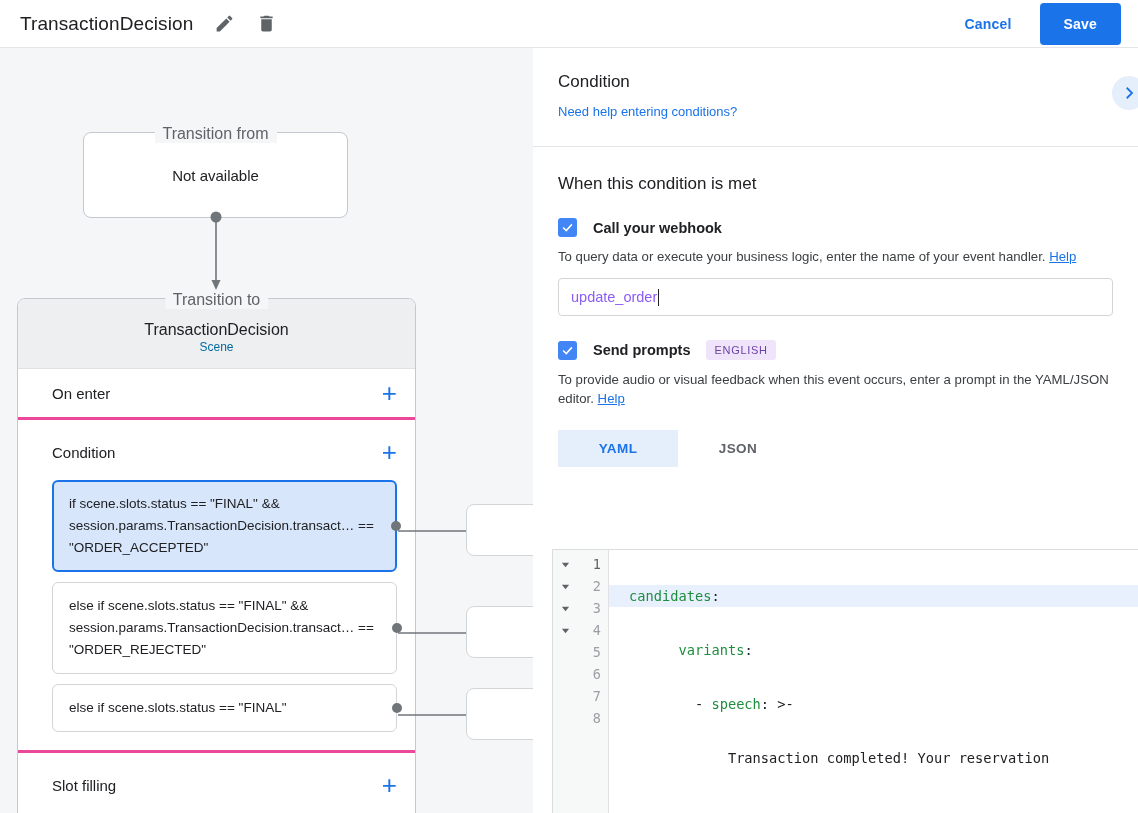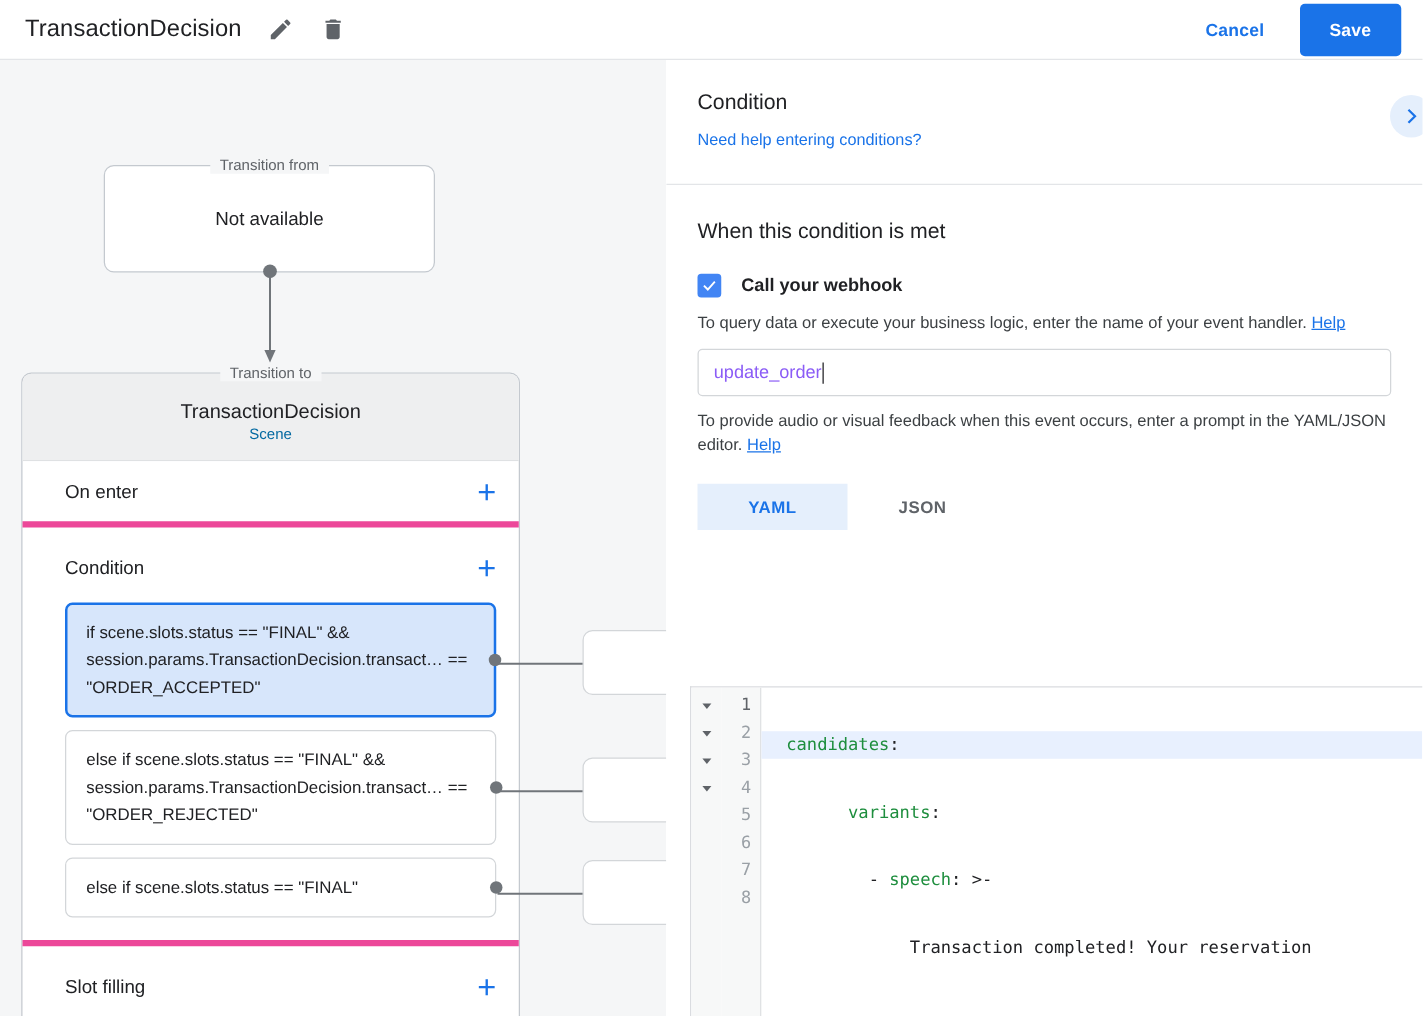--- a/index.html
+++ b/index.html
@@ -63,21 +63,21 @@
     position: absolute;
     border: 1px solid #c4c9cf;
     border-radius: 8px;
     background: #ffffff;
   }
   .fs-legend {
     position: absolute;
     top: -8px; left: 50%; transform: translateX(-50%);
     background: #f5f6f7;
     padding: 0 8px;
-    font-size: 12px;
+    font-size: 16px;
     color: #5f6368;
     white-space: nowrap;
   }
 
   #box-from {
     left: 83px; top: 84px; width: 265px; height: 86px;
     display: flex; align-items: center; justify-content: center;
   }
   #box-from .fs-legend { background: #f5f6f7; }
   #from-text { font-size: 15px; color: #202124; }
@@ -96,21 +96,21 @@
   #scene-head {
     background: #eeeff0;
     border-radius: 7px 7px 0 0;
     padding: 22px 0 14px;
     text-align: center;
     border-bottom: 1px solid #dfe1e3;
   }
   #scene-name { font-size: 16px; color: #202124; }
   #scene-sub { font-size: 12px; color: #0369a1; margin-top: 1px; }
 
-  .sec { border-bottom: 5px solid #ec4899; padding: 0 0 0 0; }
+  .sec { border-bottom: 3px solid #ec4899; padding: 0 0 0 0; }
   .sec:last-child { border-bottom: none; }
   .sec-hdr {
     display: flex; align-items: center;
     padding: 18px 18px 0 34px;
     min-height: 46px;
   }
   .sec-title { font-size: 15px; color: #202124; }
   .sec-plus {
     margin-left: auto; color: #1a73e8; font-size: 26px; line-height: 18px;
     cursor: pointer; font-weight: 300; user-select: none;
@@ -393,20 +393,29 @@
     </div>
     <div class="help-text">
       <span>To query data or execute your business logic, enter the name of your event handler.</span>
       <span class="help-link">Help</span>
     </div>
     <div id="webhook-input">
       <span>update_order</span>
         <span id="webhook-caret"></span>
     </div>
 
+    <div class="chk-row">
+      <div class="chkbox">
+        <svg viewBox="0 0 24 24" width="15" height="15" aria-hidden="true">
+            <polyline points="5,12 10,17 19,7"></polyline>
+          </svg>
+      </div>
+      <div class="chk-label">Send prompts</div>
+      <div class="badge">ENGLISH</div>
+    </div>
     <div class="help-text">
       <span>To provide audio or visual feedback when this event occurs, enter a prompt in the YAML/JSON editor.</span>
       <span class="help-link">Help</span>
     </div>
 
     <div id="tabs">
       <div class="tab active">YAML</div>
       <div class="tab inactive">JSON</div>
     </div>
   </div>

